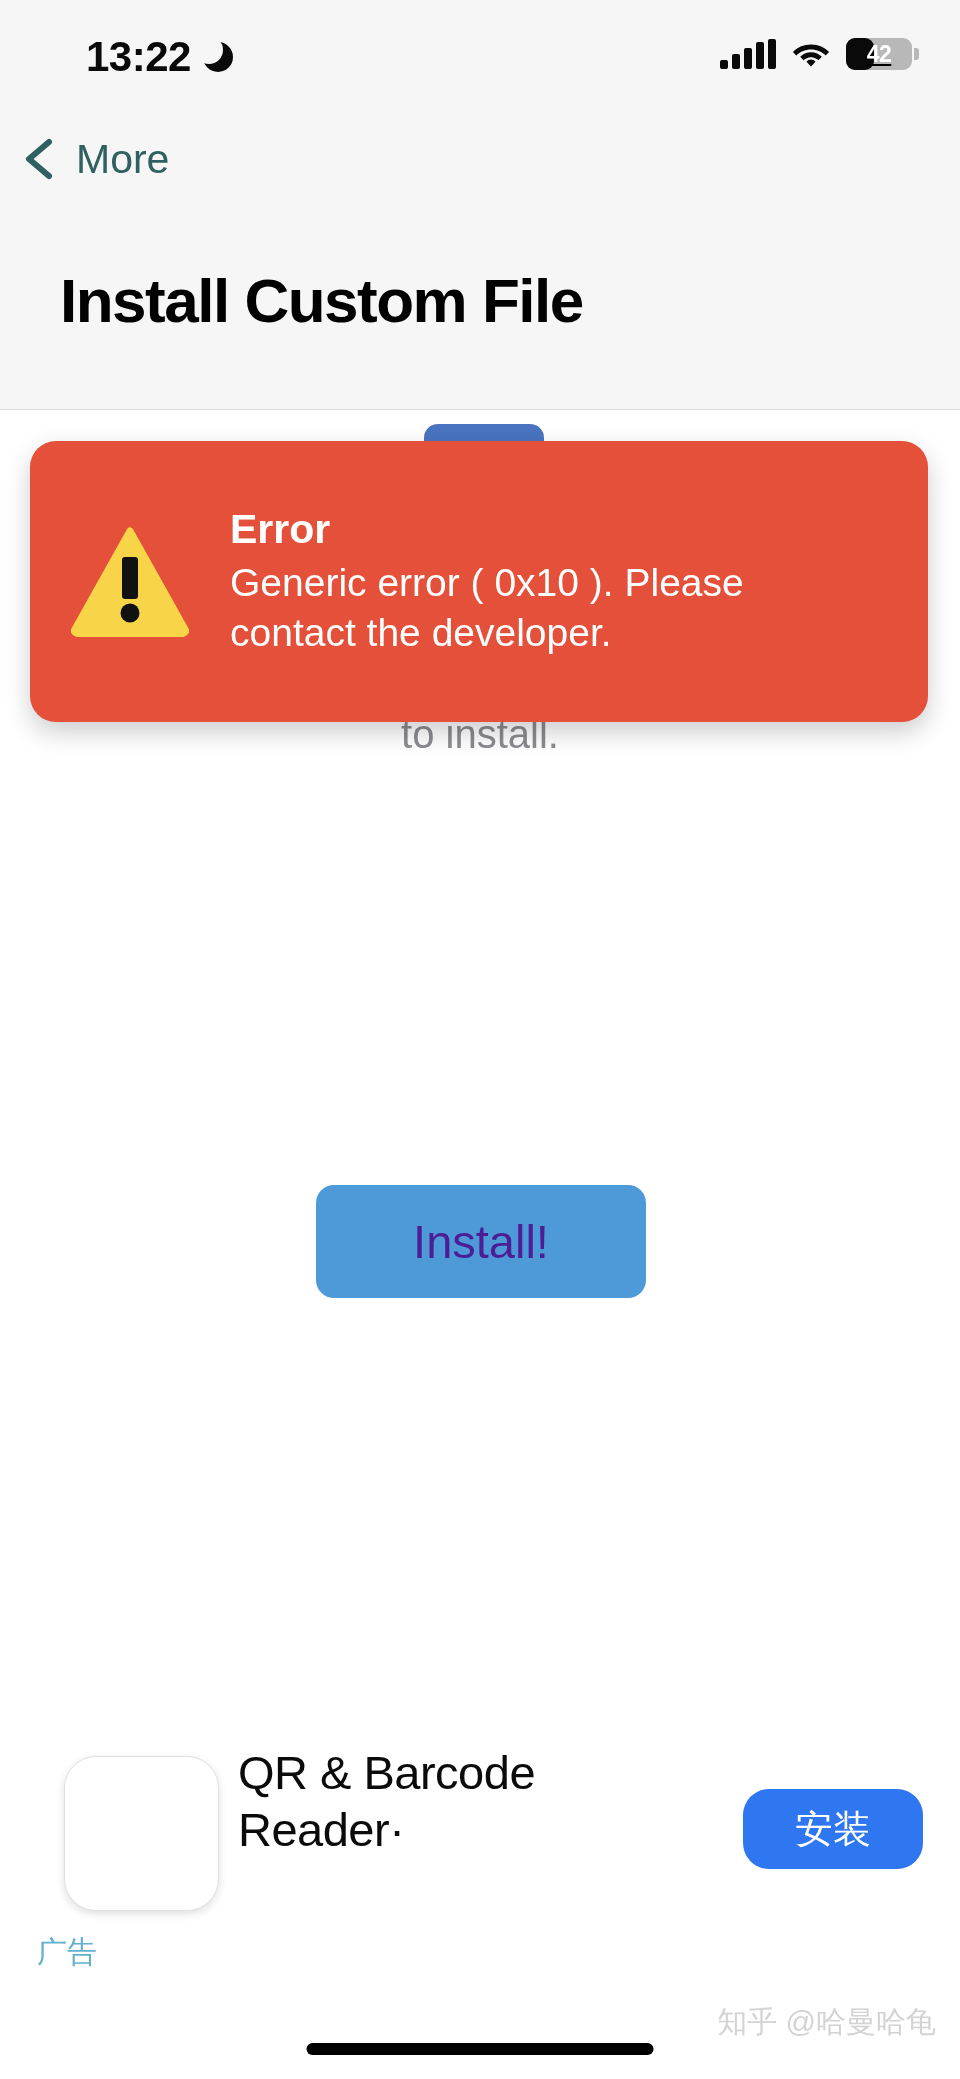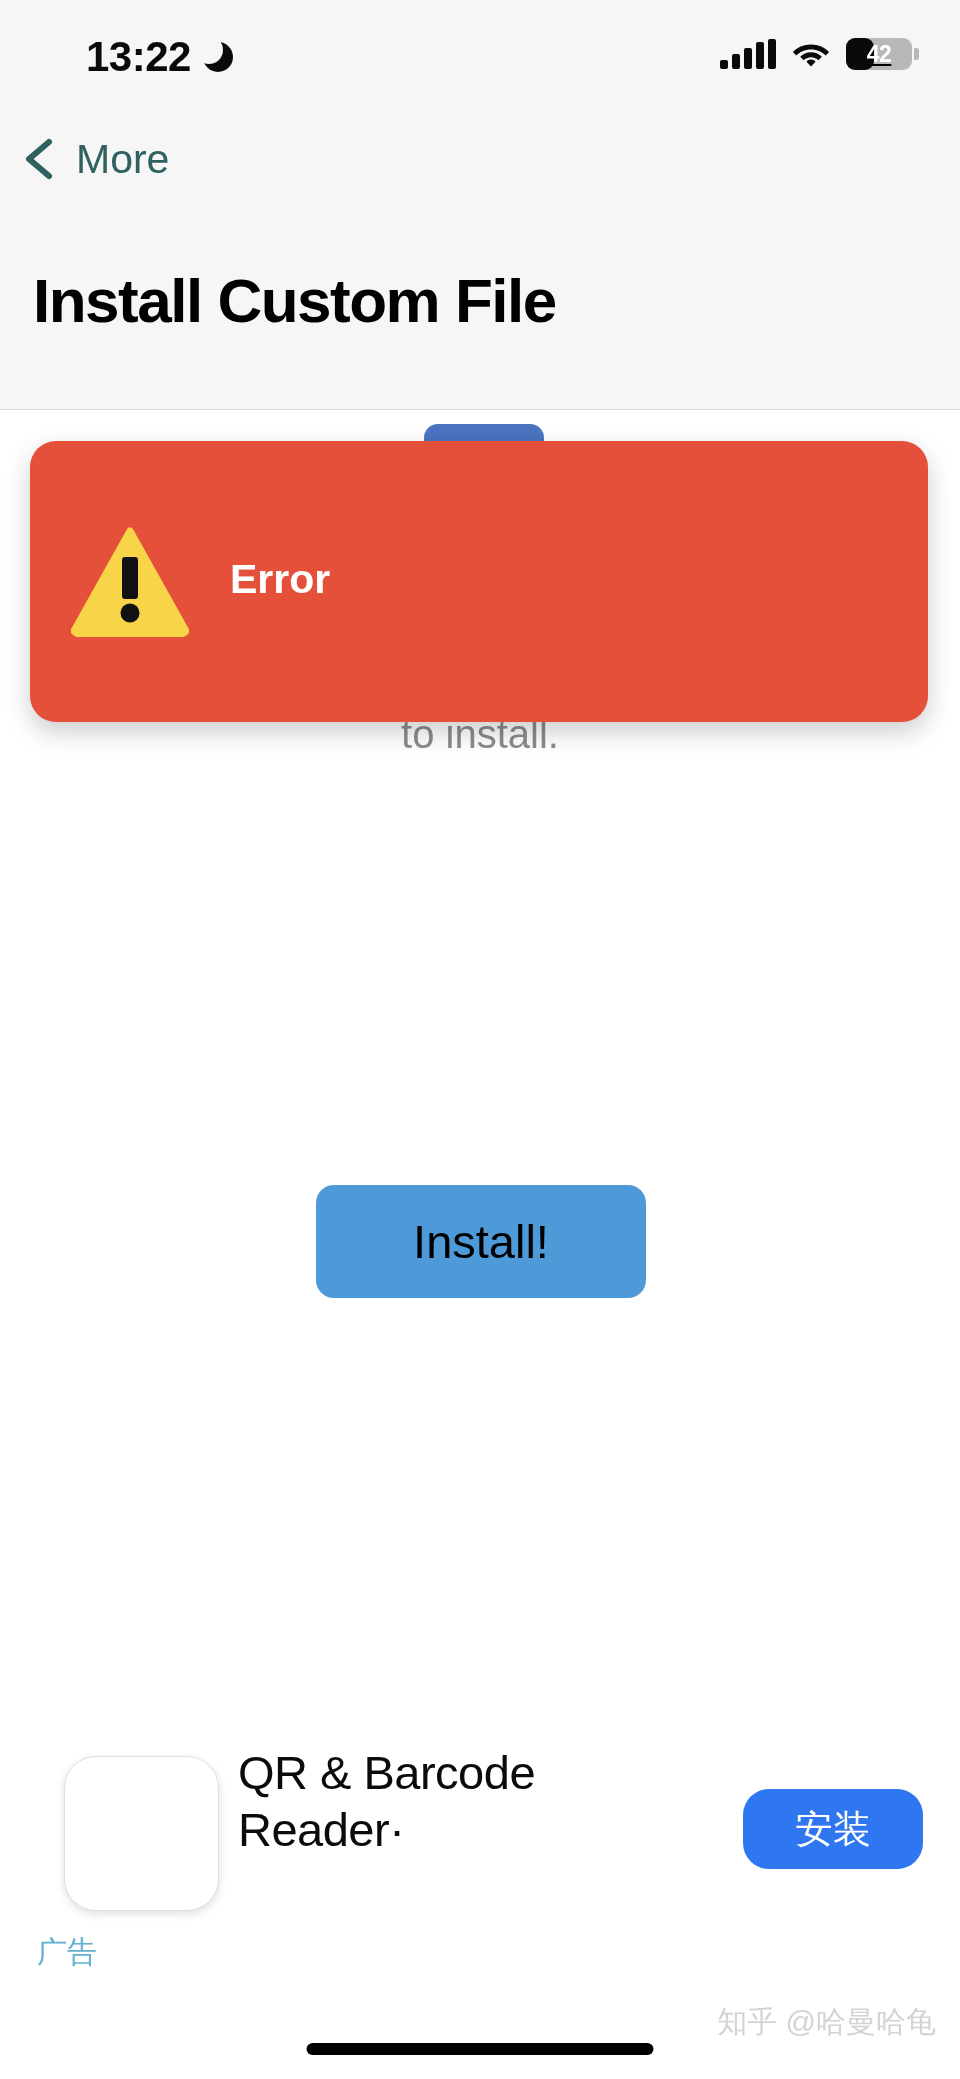--- a/index.html
+++ b/index.html
@@ -164,21 +164,21 @@
   }
   .nav-back-label {
     font-size: 41px;
     color: #2e6160;
     line-height: 1;
   }
 
   
   .page-title {
     position: absolute;
-    left: 33px;
+    left: 60px;
     top: 270px;
     font-size: 62px;
     font-weight: bold;
     color: #010101;
     letter-spacing: -1.5px;
     line-height: 1;
     white-space: nowrap;
   }
 
   
@@ -254,21 +254,21 @@
 
   
   .install-button {
     position: absolute;
     left: 316px;
     top: 774px;
     width: 330px;
     height: 113px;
     background: #4e9ad8;
     border-radius: 18px;
-    color: #000000;
+    color: #4c1d95;
     font-size: 47px;
     display: flex;
     align-items: center;
     justify-content: center;
     cursor: pointer;
     border: none;
     font-family: "Liberation Sans", sans-serif;
   }
 
   
@@ -423,20 +423,21 @@
         <span class="warning-triangle">
           <svg viewBox="0 0 118 110" width="118" height="110" aria-hidden="true">
             <path d="M59 4 L115 104 A7 7 0 0 1 109 107 L9 107 A7 7 0 0 1 3 104 Z" fill="#f8d548" stroke="#f8d548" stroke-width="7" stroke-linejoin="round"></path>
             <rect x="51" y="30" width="16" height="42" rx="3" fill="#111111"></rect>
             <circle cx="59" cy="86" r="9.5" fill="#111111"></circle>
           </svg>
         </span>
       </div>
       <div class="toast-text">
         <div class="toast-title">Error</div>
+        <div class="toast-message">Generic error ( 0x10 ). Please contact the developer.</div>
       </div>
     </div>
 
     <button class="install-button">Install!</button>
   </div>
 
   <div class="ad-banner">
     <div class="ad-app-icon"></div>
 
     <div class="ad-info">

